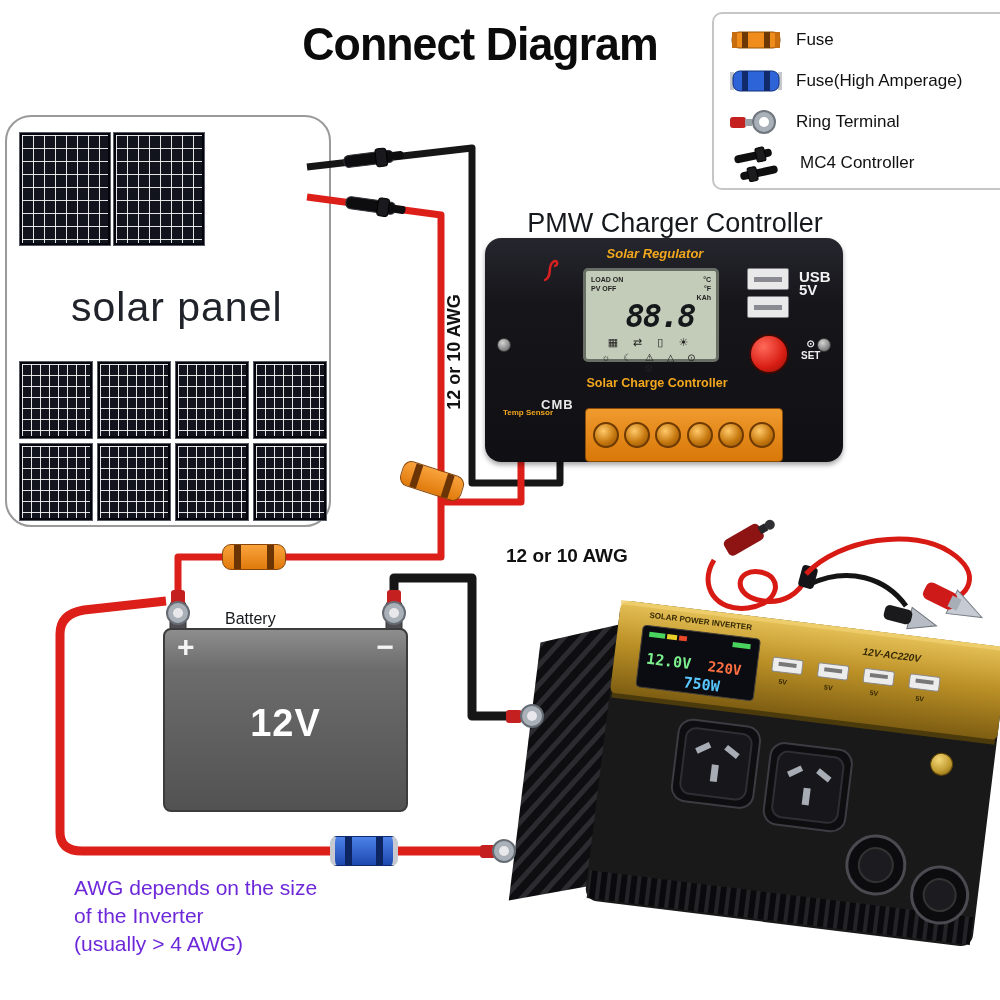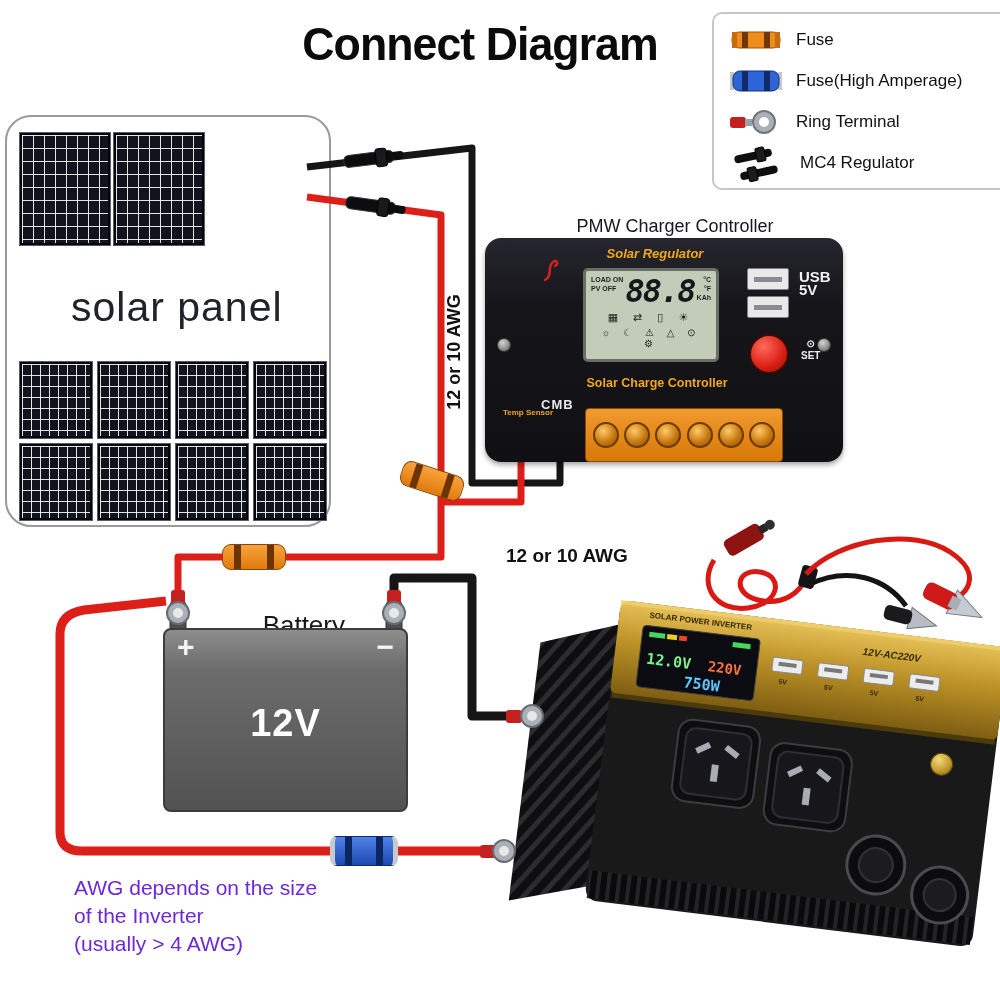--- a/index.html
+++ b/index.html
@@ -21,34 +21,34 @@
     background-image:linear-gradient(rgba(250,250,252,.9) 1px, transparent 1px),
       linear-gradient(90deg, rgba(250,250,252,.9) 1px, transparent 1px);
     background-size:11px 13px; }
   .sp.small { background-size:9px 11px; }
   .sp-label { position:absolute; left:17px; top:167px; font-size:41px; color:#20242a; letter-spacing:1px;margin-left:47px; }
 
   .v-label { position:absolute; left:371px; top:340px; width:170px; height:24px;
     transform:rotate(-90deg); text-align:center; font-size:18px; font-weight:600; color:#111; }
   .h-label { position:absolute; left:506px; top:545px; font-size:19px; font-weight:600; color:#111; }
 
-  .controller-title { position:absolute; left:510px; top:216px; width:330px; text-align:center;
-    font-size:18px; color:#15181c; }
+  .controller-title { position:absolute; left:510px; top:208px; width:330px; text-align:center;
+    font-size:27px; color:#15181c; }
   .controller { position:absolute; left:485px; top:238px; width:358px; height:224px;
     background:linear-gradient(180deg,#26262e,#15151a 30%,#101014); border-radius:16px;
     box-shadow:0 3px 5px rgba(0,0,0,.35); }
   .c-logo { position:absolute; left:56px; top:18px; }
   .c-regulator { position:absolute; left:95px; top:8px; width:150px; text-align:center;
     color:#f2a71d; font-size:13px; font-weight:bold; font-style:italic; }
   .c-lcd { position:absolute; left:98px; top:30px; width:136px; height:94px;
     background:#c3ccb9; border:3px solid #6a6f66; border-radius:5px; padding:4px 5px; }
   .lcd-top { display:flex; }
   .lcd-side { font-size:7px; font-weight:bold; color:#222; line-height:9px; }
   .lcd-main { flex:1; text-align:center; font-family:"DejaVu Sans Mono",monospace;
-    font-size:32px; font-weight:bold; font-style:italic; color:#15181a; line-height:33px; letter-spacing:-2px; }
+    font-size:32px; font-weight:bold; font-style:italic; color:#15181a; line-height:33px; letter-spacing:-2px;margin-top:25px; }
   .lcd-icons { text-align:center; font-size:11px; color:#222; letter-spacing:6px; margin-top:3px; }
   .lcd-bottom { text-align:center; font-size:10px; color:#222; letter-spacing:5px; margin-top:3px; }
   .usb-port { position:absolute; width:42px; height:22px; background:#e9e9ea; border:1px solid #7e7e84; border-radius:2px; }
   .usb-port::after { content:""; position:absolute; left:6px; top:8px; right:6px; height:5px; background:#8a8a92; }
   .c-usb-label { position:absolute; left:314px; top:32px; color:#f2f2f2; font-size:15px; font-weight:bold; line-height:13px; }
   .c-set { position:absolute; left:264px; top:96px; width:40px; height:40px; border-radius:50%;
     background:radial-gradient(circle at 35% 30%, #ff6a5a, #d91e14 60%, #8e0e08); border:2px solid #3a0a06; }
   .c-set-label { position:absolute; left:316px; top:100px; color:#eee; font-size:10px; font-weight:bold; text-align:center; line-height:12px; }
   .c-charge-label { position:absolute; left:62px; top:138px; width:220px; text-align:center;
     color:#f2a71d; font-size:12.5px; font-weight:bold; }
@@ -66,21 +66,21 @@
   .fuse { position:absolute; width:64px; height:26px; border-radius:9px;
     background:linear-gradient(180deg,#f9a33c,#e07a0c); border:1px solid #8a4606; }
   .fuse::before,.fuse::after { content:""; position:absolute; top:0; bottom:0; width:7px; background:#6b3404; }
   .fuse::before { left:11px; } .fuse::after { right:11px; }
   .fuse.blue { width:68px; height:30px; background:linear-gradient(180deg,#4d82e8,#1c48b0);
     border:1px solid #0e2a6e; border-left:5px solid #c6cad0; border-right:5px solid #c6cad0; border-radius:7px; }
   .fuse.blue::before { background:#0d2560; left:10px; } .fuse.blue::after { background:#0d2560; right:10px; }
 
   .battery { position:absolute; left:163px; top:628px; width:245px; height:184px;
     background:linear-gradient(180deg,#8d8d8d,#6c6c6c 22%,#525252); border:2px solid #3c3c3c; border-radius:8px; }
-  .battery-label { position:absolute; left:225px; top:610px; width:120px; text-align:right; font-size:26px; color:#15181c; }
+  .battery-label { position:absolute; left:225px; top:610px; width:120px; text-align:left; font-size:16px; color:#15181c; }
   .b-sign { position:absolute; top:0px; font-size:30px; font-weight:bold; color:#f4f4f4; }
   .b-plus { left:12px; } .b-minus { right:12px; }
   .b-voltage { position:absolute; left:0; right:0; top:72px; text-align:center; font-size:38px; font-weight:bold; color:#fff; letter-spacing:1px; }
 
   .awg-note { position:absolute; left:74px; top:866px; font-size:21px; color:#6d28d9; line-height:28px;margin-top:8px; }
 
   svg.scene { position:absolute; left:0; top:0; }
   svg text { font-family:"Liberation Sans", sans-serif; }
   .inv-brand { font-size:8px; font-weight:bold; fill:#352804; }
   .inv-model { font-size:10px; font-weight:bold; font-style:italic; fill:#352804; }
@@ -128,21 +128,21 @@
       <svg width="60" height="40" viewBox="0 0 60 40">
         <g transform="rotate(-12 30 12)">
           <rect x="6" y="8" width="38" height="8" rx="4" fill="#0f0f0f"></rect>
           <rect x="28" y="5" width="9" height="14" rx="2" fill="#1c1c1e" stroke="#000"></rect>
         </g>
         <g transform="rotate(-12 30 30)">
           <rect x="12" y="26" width="38" height="8" rx="4" fill="#0f0f0f"></rect>
           <rect x="20" y="23" width="9" height="14" rx="2" fill="#1c1c1e" stroke="#000"></rect>
         </g>
       </svg>
-      <span class="legend-label">MC4 Regulator</span>
+      <span class="legend-label">MC4 Controller</span>
     </div>
   </div>
 
   <div class="panel-box">
     <div class="sp" style="left:13px; top:16px; width:90px; height:112px;"></div>
     <div class="sp" style="left:107px; top:16px; width:90px; height:112px;"></div>
     <div class="sp-label">solar panel</div>
     <div class="sp small" style="left:13px;  top:245px; width:72px; height:76px;"></div>
     <div class="sp small" style="left:91px;  top:245px; width:72px; height:76px;"></div>
     <div class="sp small" style="left:169px; top:245px; width:72px; height:76px;"></div>

